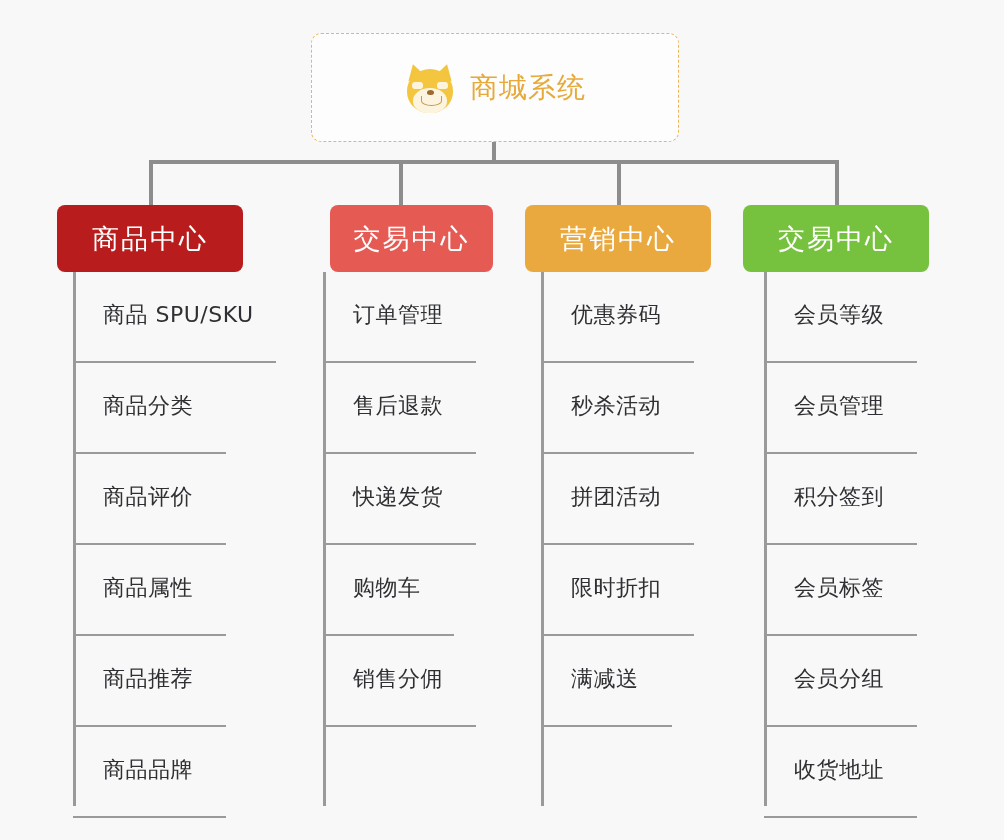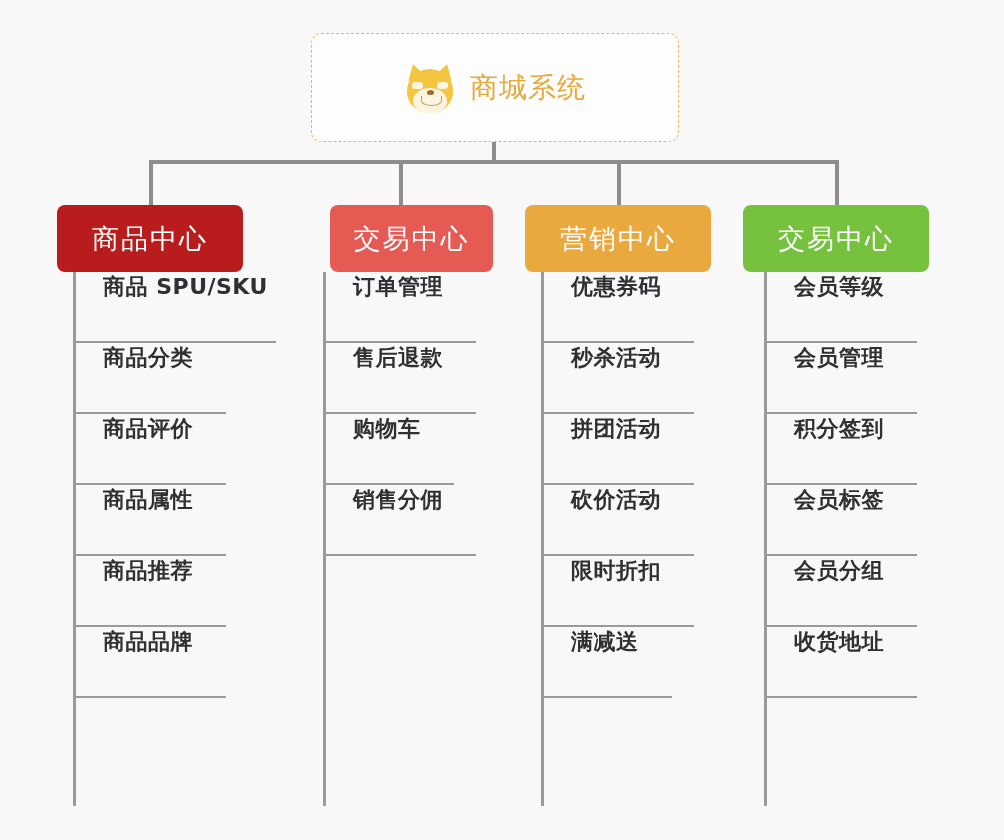--- a/index.html
+++ b/index.html
@@ -150,26 +150,25 @@
   }
   .col-trunk {
     position: absolute;
     left: 0;
     top: 0;
     width: 3px;
     background: #9a9a9a;
   }
   .leaf {
     position: relative;
-    height: 71px;
+    height: 91px;
     box-sizing: border-box;
     display: flex;
-    align-items: flex-start;
+    align-items: center;
     padding-left: 30px;
-    font-weight: bold;
   }
   .leaf-label {
     font-size: 22px;
     color: #2f3033;
     white-space: nowrap;
     padding-bottom: 6px;
     letter-spacing: 0.5px;
     font-family: "DejaVu Sans", "Liberation Sans", sans-serif;
   }
   .leaf-underline {
@@ -245,20 +244,24 @@
       <div class="col-trunk" style="left: 16px; height: 534px;"></div>
       <div class="leaf" style="padding-left:46px">
         <span class="leaf-label">订单管理</span>
         <span class="leaf-underline" style="left:16px;width:153px"></span>
       </div>
       <div class="leaf" style="padding-left:46px">
         <span class="leaf-label">售后退款</span>
         <span class="leaf-underline" style="left:16px;width:153px"></span>
       </div>
       <div class="leaf" style="padding-left:46px">
+        <span class="leaf-label">快递发货</span>
+        <span class="leaf-underline" style="left:16px;width:153px"></span>
+      </div>
+      <div class="leaf" style="padding-left:46px">
         <span class="leaf-label">购物车</span>
         <span class="leaf-underline" style="left:16px;width:131px"></span>
       </div>
       <div class="leaf" style="padding-left:46px">
         <span class="leaf-label">销售分佣</span>
         <span class="leaf-underline" style="left:16px;width:153px"></span>
       </div>
     </div>
   </div>
 
@@ -272,24 +275,20 @@
       </div>
       <div class="leaf" style="padding-left:46px">
         <span class="leaf-label">秒杀活动</span>
         <span class="leaf-underline" style="left:16px;width:153px"></span>
       </div>
       <div class="leaf" style="padding-left:46px">
         <span class="leaf-label">拼团活动</span>
         <span class="leaf-underline" style="left:16px;width:153px"></span>
       </div>
       <div class="leaf" style="padding-left:46px">
-        <span class="leaf-label">砍价活动</span>
-        <span class="leaf-underline" style="left:16px;width:153px"></span>
-      </div>
-      <div class="leaf" style="padding-left:46px">
         <span class="leaf-label">限时折扣</span>
         <span class="leaf-underline" style="left:16px;width:153px"></span>
       </div>
       <div class="leaf" style="padding-left:46px">
         <span class="leaf-label">满减送</span>
         <span class="leaf-underline" style="left:16px;width:131px"></span>
       </div>
     </div>
   </div>
 

